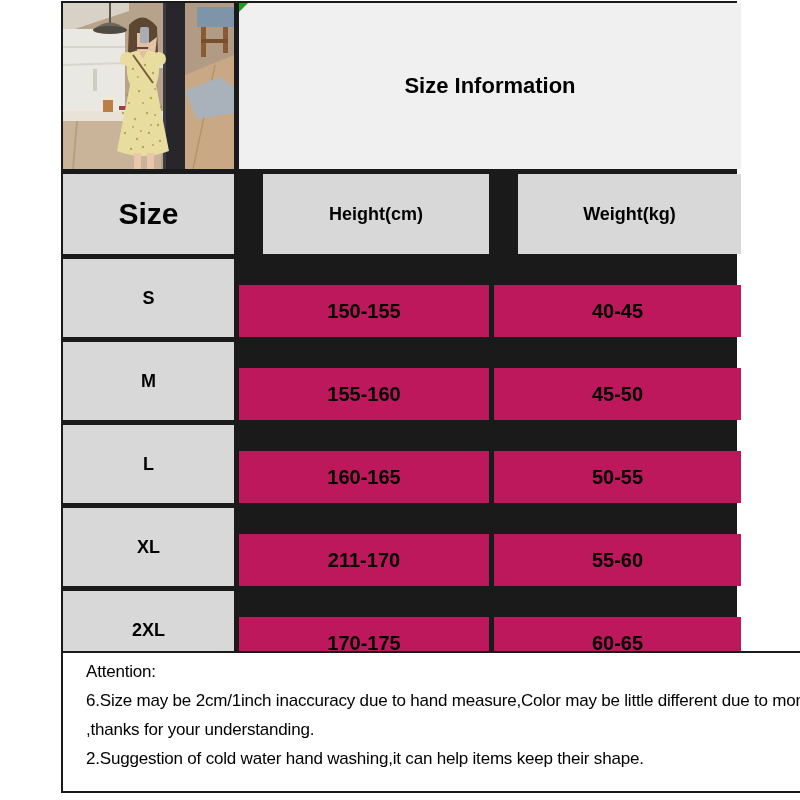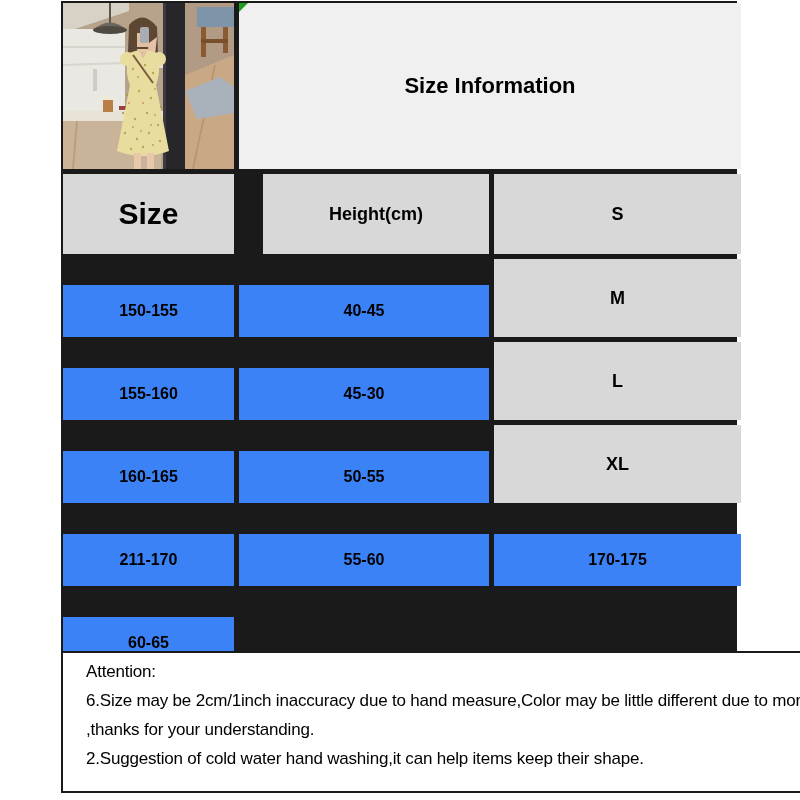--- a/index.html
+++ b/index.html
@@ -43,21 +43,21 @@
     position: absolute;
     top: 0; left: 0;
     width: 0; height: 0;
     border-top: 9px solid #1e9e1e;
     border-right: 9px solid transparent;
   }
   .hdr  { background: #d8d8d8; font-weight: bold; }
   .size-head { font-size: 30px; }
   .col-head  { font-size: 18px; margin-left: 24px; }
   .rowlab { background: #d8d8d8; font-weight: bold; font-size: 18px; }
-  .val    { background: #3b82f6; font-weight: bold; font-size: 16px; margin-top: 26px; }
+  .val    { background: #be185d; font-weight: bold; font-size: 20px; margin-top: 26px; }
   .attention {
     position: absolute;
     left: 61px; top: 651px;
     width: 796px; height: 142px;
     box-sizing: border-box;
     border: 2px solid #1a1a1a;
     background: #ffffff;
     padding: 4px 23px;
     font-size: 17px;
     line-height: 29px;
@@ -142,37 +142,39 @@
         <rect x="84" y="150" width="7" height="16" fill="#e8c7ab"></rect>
       </svg>
     </div>
     <div class="cell title-cell">
       <span class="corner-flag"></span>
       <span>Size Information</span>
     </div>
 
     <div class="cell hdr size-head">Size</div>
     <div class="cell hdr col-head">Height(cm)</div>
+    <div class="cell hdr col-head">Weight(kg)</div>
 
     <div class="cell rowlab">S</div>
     <div class="cell val">150-155</div>
     <div class="cell val">40-45</div>
 
     <div class="cell rowlab">M</div>
     <div class="cell val">155-160</div>
-    <div class="cell val">45-30</div>
+    <div class="cell val">45-50</div>
 
     <div class="cell rowlab">L</div>
     <div class="cell val">160-165</div>
     <div class="cell val">50-55</div>
 
     <div class="cell rowlab">XL</div>
     <div class="cell val">211-170</div>
     <div class="cell val">55-60</div>
 
+    <div class="cell rowlab">2XL</div>
     <div class="cell val">170-175</div>
     <div class="cell val">60-65</div>
   </div>
 </div>
 
 <div class="attention">
   <div>Attention:</div>
   <div>6.Size may be 2cm/1inch inaccuracy due to hand measure,Color may be little different due to monitor ,thanks for your understanding.</div>
   <div>2.Suggestion of cold water hand washing,it can help items keep their shape.</div>
 </div>

